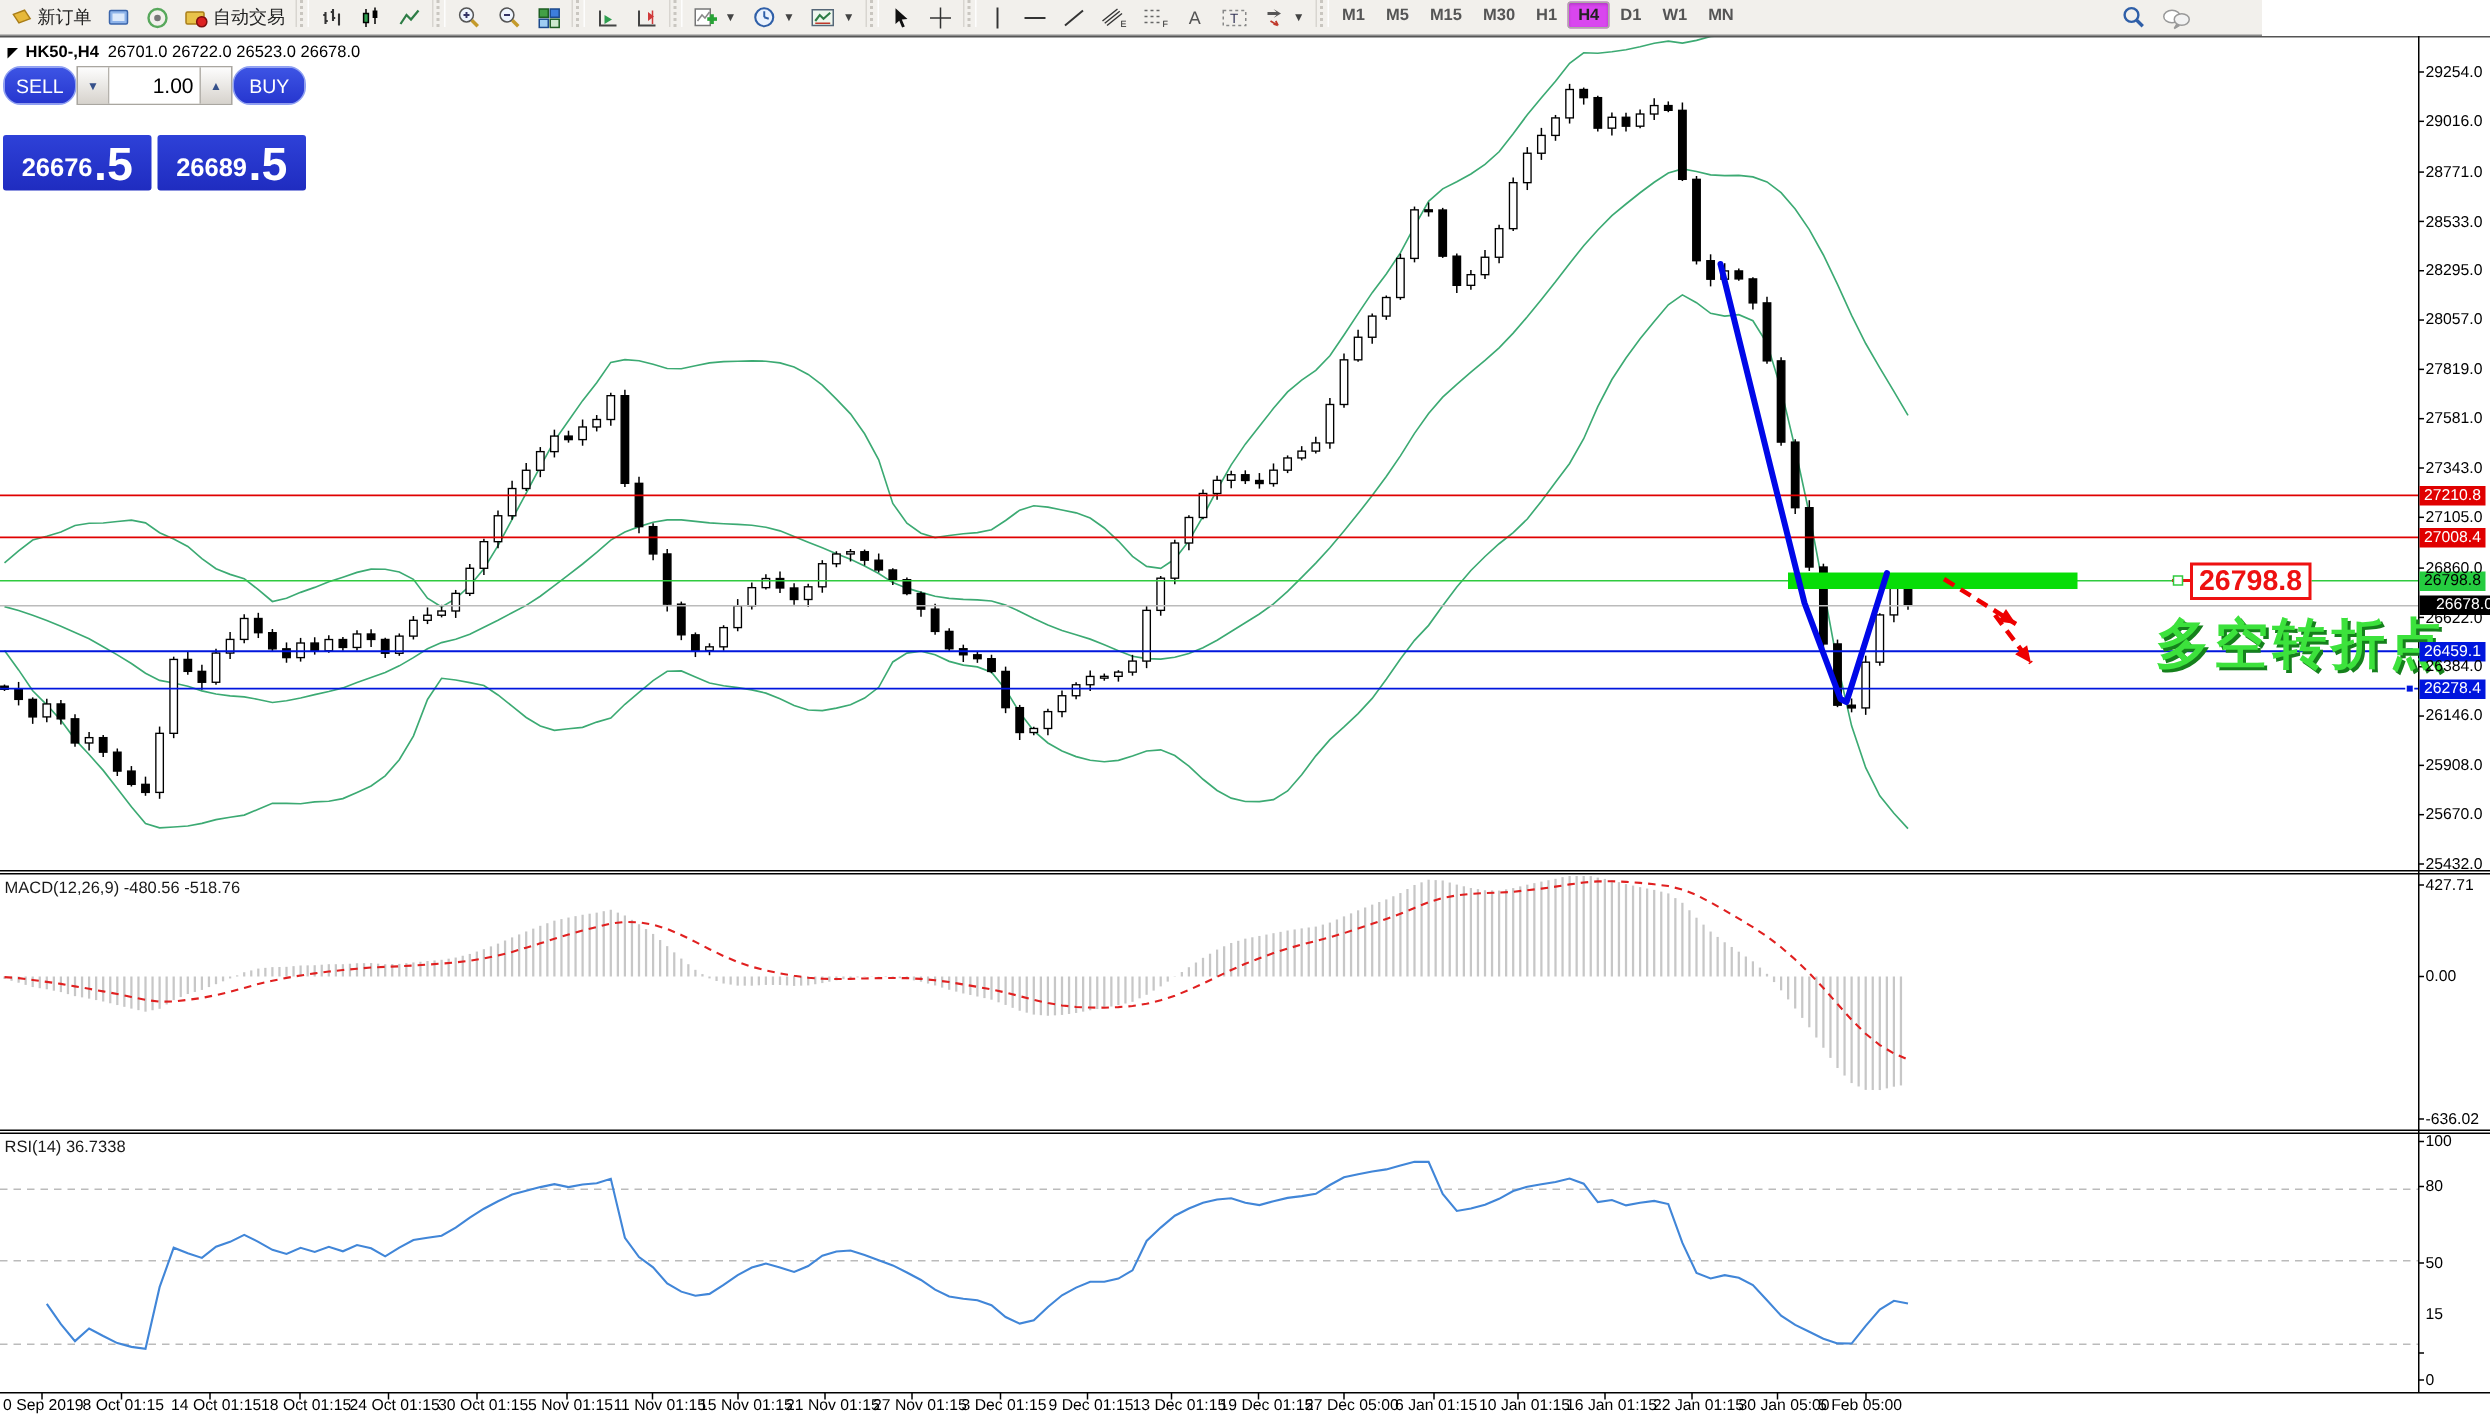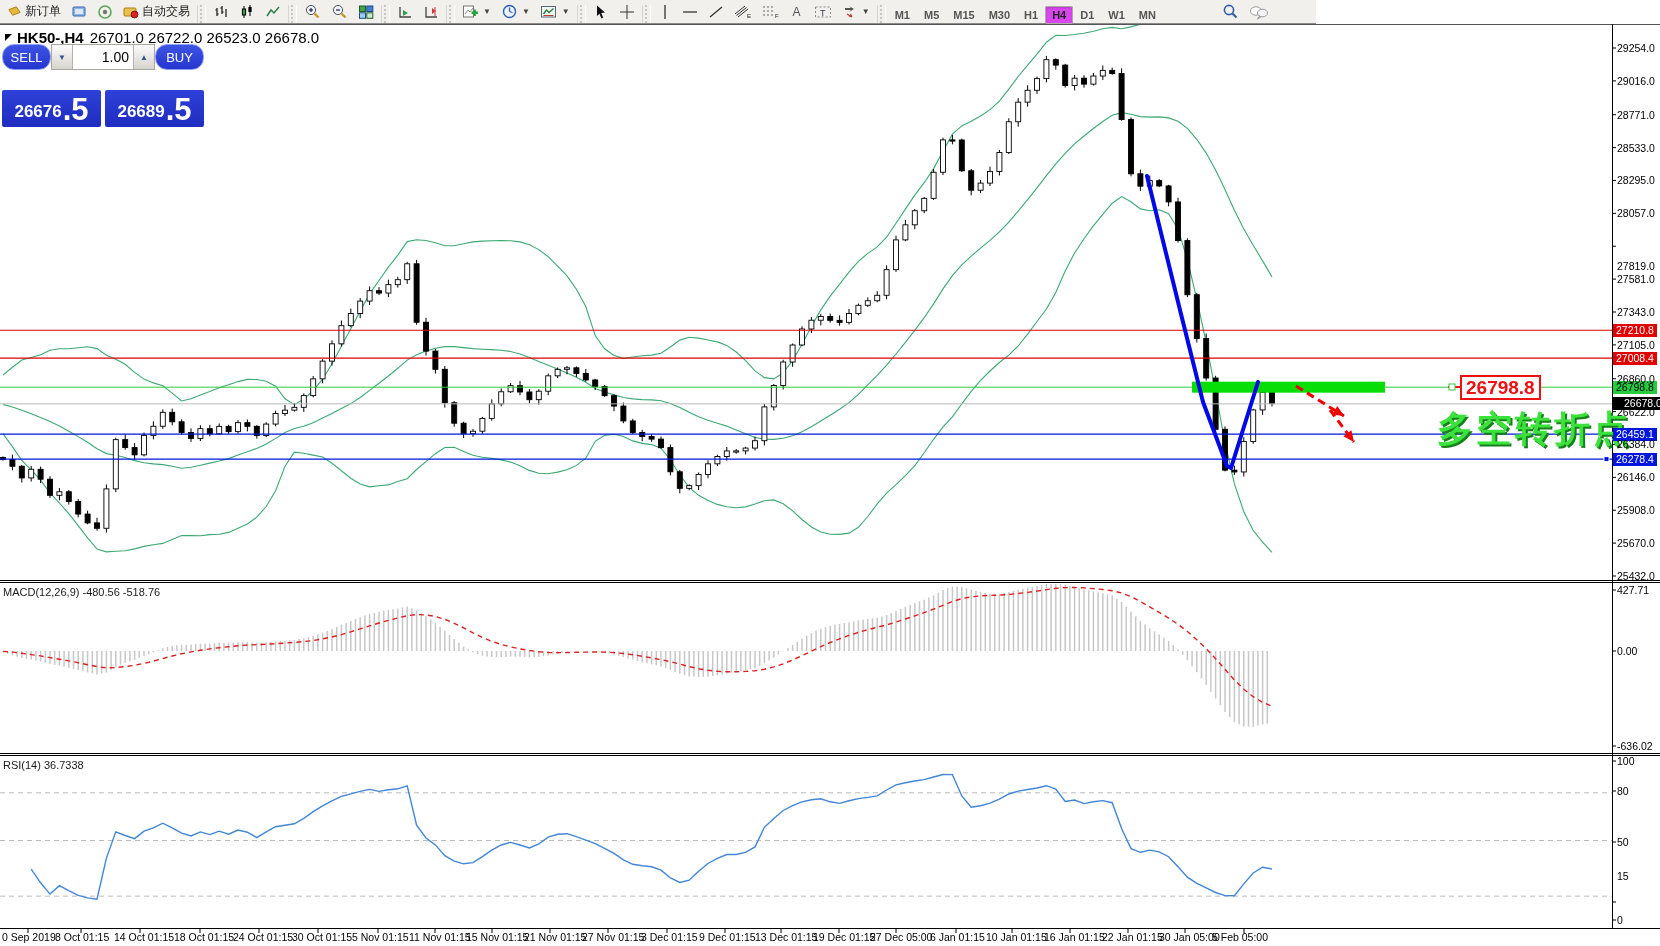--- a/index.html
+++ b/index.html
@@ -1,31 +1,31 @@
 <!DOCTYPE html>
 <html><head>
 <meta charset="utf-8">
 <style>
   html,body{margin:0;padding:0;background:#fff;}
   #app{position:relative;width:1660px;height:946px;background:#fff;overflow:hidden;
        font-family:"Liberation Sans",sans-serif;-webkit-font-smoothing:antialiased;}
   
-  #toolbar{position:absolute;left:0;top:0;width:1316px;height:24px;background:#f2f0ec;
-           border-bottom:1px solid #8a8a8a;display:flex;align-items:flex-end;padding:0 2px;box-sizing:border-box;}
+  #toolbar{position:absolute;left:0;top:0;width:1508px;height:24px;background:#f2f0ec;
+           border-bottom:1px solid #8a8a8a;display:flex;align-items:flex-start;padding:0 2px;box-sizing:border-box;}
   .tbtn{display:inline-flex;align-items:center;gap:3px;height:21px;padding:0 4px;border:1px solid transparent;
         border-radius:2px;cursor:default;color:#222;font-size:12px;white-space:nowrap;}
   .tbtn svg{display:block;}
   .sep{width:7px;height:18px;margin:0 2px;border-left:1px solid #d8d5d0;border-right:1px solid #fdfdfd;
        background:repeating-linear-gradient(to bottom,#c9c6c0 0 2px,transparent 2px 4px);background-size:2px 100%;background-repeat:repeat-y;background-position:2px 0;}
   .caret{font-size:8px;color:#444;margin-left:1px;}
   .tf-btn{font-size:11px;font-weight:bold;color:#555;padding:2px 6px;height:17px;line-height:13px;border:1px solid transparent;border-radius:2px;}
   .tf-btn.active{background:#d946ef;border:1px solid #aeaba5;box-shadow:inset 0 1px 2px rgba(0,0,0,.18);color:#222;}
   #tb-right{margin-left:auto;display:flex;align-items:center;margin-right:40px;}
   
-  #symbol-line{position:absolute;left:5px;top:29px;font-size:15px;color:#000;display:flex;align-items:center;gap:6px;}
+  #symbol-line{position:absolute;left:5px;top:29px;font-size:11px;color:#000;display:flex;align-items:center;gap:6px;}
   #symbol-line .tri{width:0;height:0;border-left:7px solid #000;border-bottom:7px solid transparent;margin-right:-1px;}
   #symbol-line b{font-weight:bold;}
   
   #trade-panel{position:absolute;left:2px;top:44px;width:202px;}
   #tp-top{display:flex;height:26px;}
   .tp-side-btn{width:49px;background:linear-gradient(#3d54e4,#2636cf);border:1px solid #8fa0f2;box-sizing:border-box;
                color:#fff;font-size:13px;display:flex;align-items:center;justify-content:center;border-radius:12px;}
   #tp-spinner{width:104px;display:flex;background:#f3f1ee;border:1px solid #a9a6a0;box-sizing:border-box;}
   .spin-btn{width:20px;background:linear-gradient(#fdfdfd,#d7d3cd);border-right:1px solid #b5b2ac;border-left:1px solid #b5b2ac;
             display:flex;align-items:center;justify-content:center;font-size:8px;color:#35508a;}
@@ -941,21 +941,21 @@
       <div class="axis-label" style="top: 785px;">80</div>
       <div class="axis-label" style="top: 836px;">50</div>
       <div class="axis-label" style="top: 870px;">15</div>
       <div class="axis-label" style="top: 914px;">0</div>
       <div class="axis-label" style="top: 42px;">29254.0</div>
       <div class="axis-label" style="top: 74.8791px;">29016.0</div>
       <div class="axis-label" style="top: 108.725px;">28771.0</div>
       <div class="axis-label" style="top: 141.604px;">28533.0</div>
       <div class="axis-label" style="top: 174.484px;">28295.0</div>
       <div class="axis-label" style="top: 207.363px;">28057.0</div>
-      <div class="axis-label" style="top: 240.242px; margin-top: 20px;">27819.0</div>
+      <div class="axis-label" style="top: 240.242px;">27819.0</div>
       <div class="axis-label" style="top: 273.121px;">27581.0</div>
       <div class="axis-label" style="top: 306px;">27343.0</div>
       <div class="axis-label" style="top: 338.879px;">27105.0</div>
       <div class="axis-label" style="top: 372.725px;">26860.0</div>
       <div class="axis-label" style="top: 405.604px;">26622.0</div>
       <div class="axis-label" style="top: 438.484px;">26384.0</div>
       <div class="axis-label" style="top: 471.363px;">26146.0</div>
       <div class="axis-label" style="top: 504.242px;">25908.0</div>
       <div class="axis-label" style="top: 537.121px;">25670.0</div>
       <div class="axis-label" style="top: 570px;">25432.0</div>

